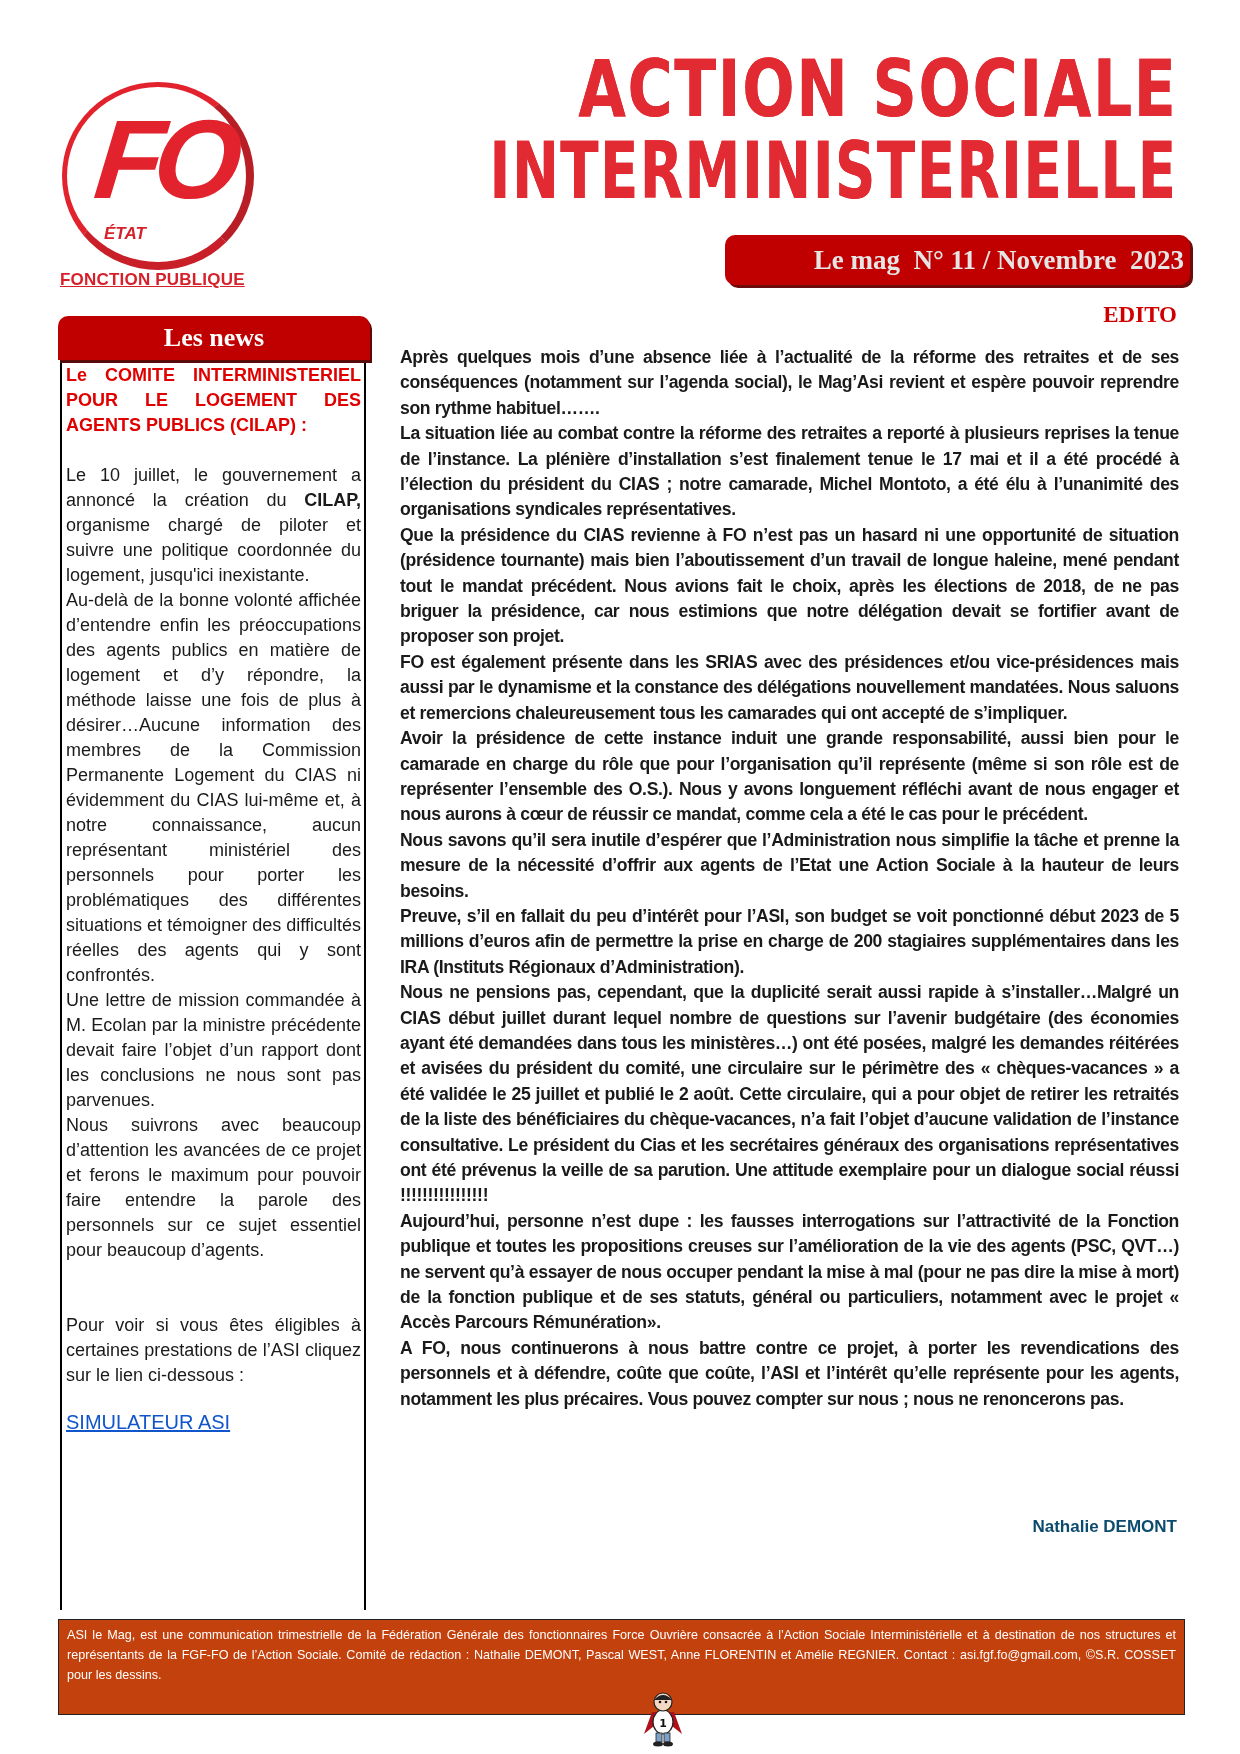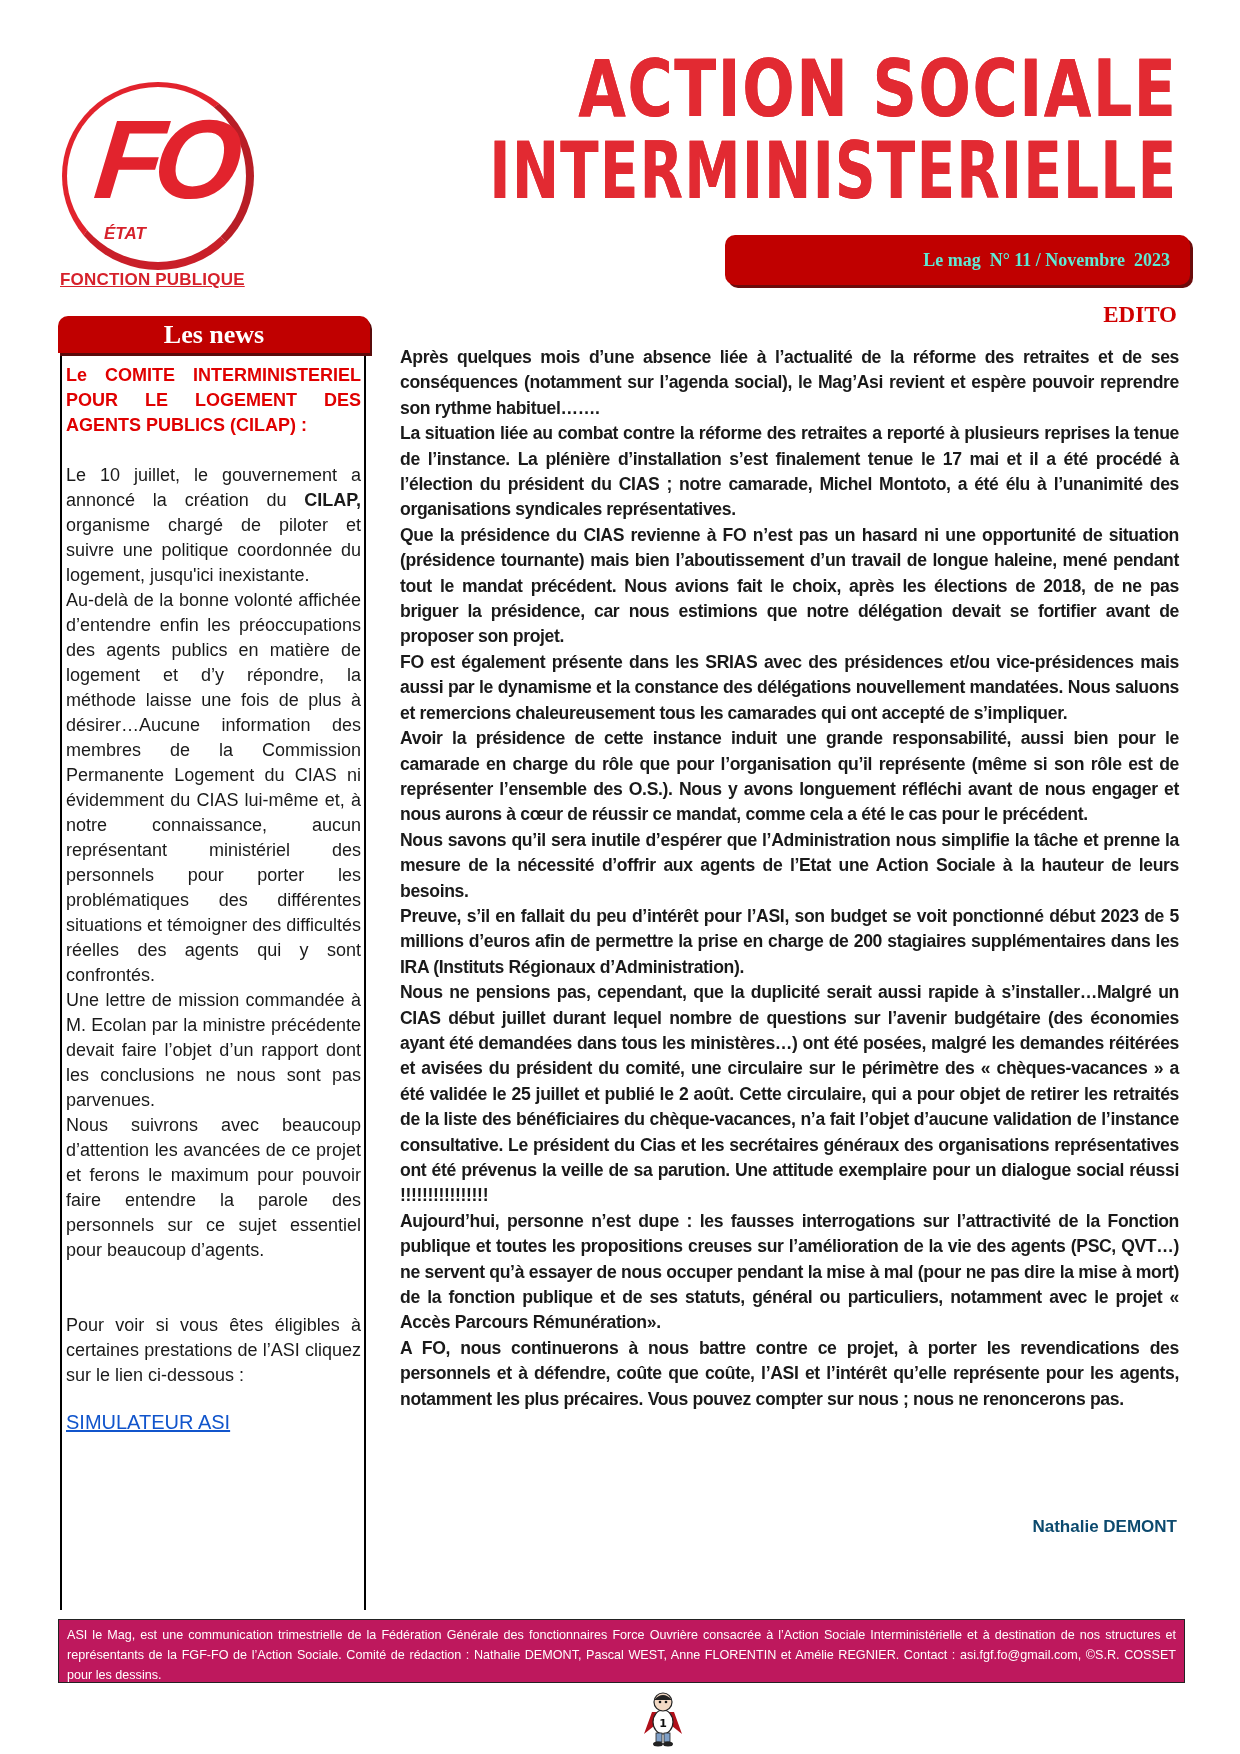--- a/index.html
+++ b/index.html
@@ -38,36 +38,36 @@
       line-height: 1;
       text-shadow: 0 0 0 #e22a32;
     }
     .mast-line1 { display: block; font-size: 78px; letter-spacing: 2px; transform: scaleX(0.79); transform-origin: right; }
     .mast-line2 { display: block; font-size: 78px; letter-spacing: 2px; margin-top: 4px; transform: scaleX(0.72); transform-origin: right; }
 
     .issue-badge {
       position: absolute; left: 725px; top: 235px; width: 465px; height: 50px;
       background: #c00000; border-radius: 10px;
       box-shadow: 3px 3px 0 #6b0b0b;
-      color: #5eead4; font-family: "Liberation Serif", serif; font-weight: bold; font-size: 18px;
-      display: flex; align-items: center; justify-content: flex-end; padding-right: 20px;
+      color: #e5e5e5; font-family: "Liberation Serif", serif; font-weight: bold; font-size: 27px;
+      display: flex; align-items: center; justify-content: flex-end; padding-right: 6px;
       white-space: pre;
     }
     .edito-label {
       position: absolute; right: 63px; top: 302px;
       font-family: "Liberation Serif", serif; font-weight: bold; font-size: 23px; color: #d00000;
     }
 
     
     .news-col {
       position: absolute; left: 60px; top: 348px; width: 306px; height: 1262px;
       border-left: 2px solid #000; border-right: 2px solid #000;
     }
     .news-tab {
-      position: absolute; left: 58px; top: 316px; width: 312px; height: 37px;
+      position: absolute; left: 58px; top: 316px; width: 312px; height: 44px;
       background: #c00000; border-radius: 10px 10px 0 0;
       box-shadow: 2px 3px 0 #5a0a0a;
       color: #fff; font-family: "Liberation Serif", serif; font-weight: bold; font-size: 26px;
       display: flex; align-items: center; justify-content: center;
       z-index: 2;
     }
     .news-body {
       position: absolute; left: 66px; top: 363px; width: 295px;
       font-size: 18px; line-height: 25px; text-align: justify;
       hyphens: manual;
@@ -91,22 +91,22 @@
     }
     .edito p { margin: 0; }
     .edito sup { font-size: 10px; line-height: 0; vertical-align: 7px; }
     .signature {
       position: absolute; right: 63px; top: 1517px;
       font-weight: bold; font-size: 17px; color: #0c4a6e;
     }
 
     
     .footer {
-      position: absolute; left: 58px; top: 1619px; width: 1127px; height: 64px;
-      background: #be185d; border: 1px solid #222;
+      position: absolute; left: 58px; top: 1619px; width: 1127px; height: 96px;
+      background: #c2410c; border: 1px solid #222;
       color: #fff; font-size: 12.6px; line-height: 20px;
       padding: 5px 8px; text-align: justify;
     }
     .mascot {
       position: absolute; left: 638px; top: 1690px; width: 50px; height: 58px;
     }
   </style>
 </head>
 <body>
 

